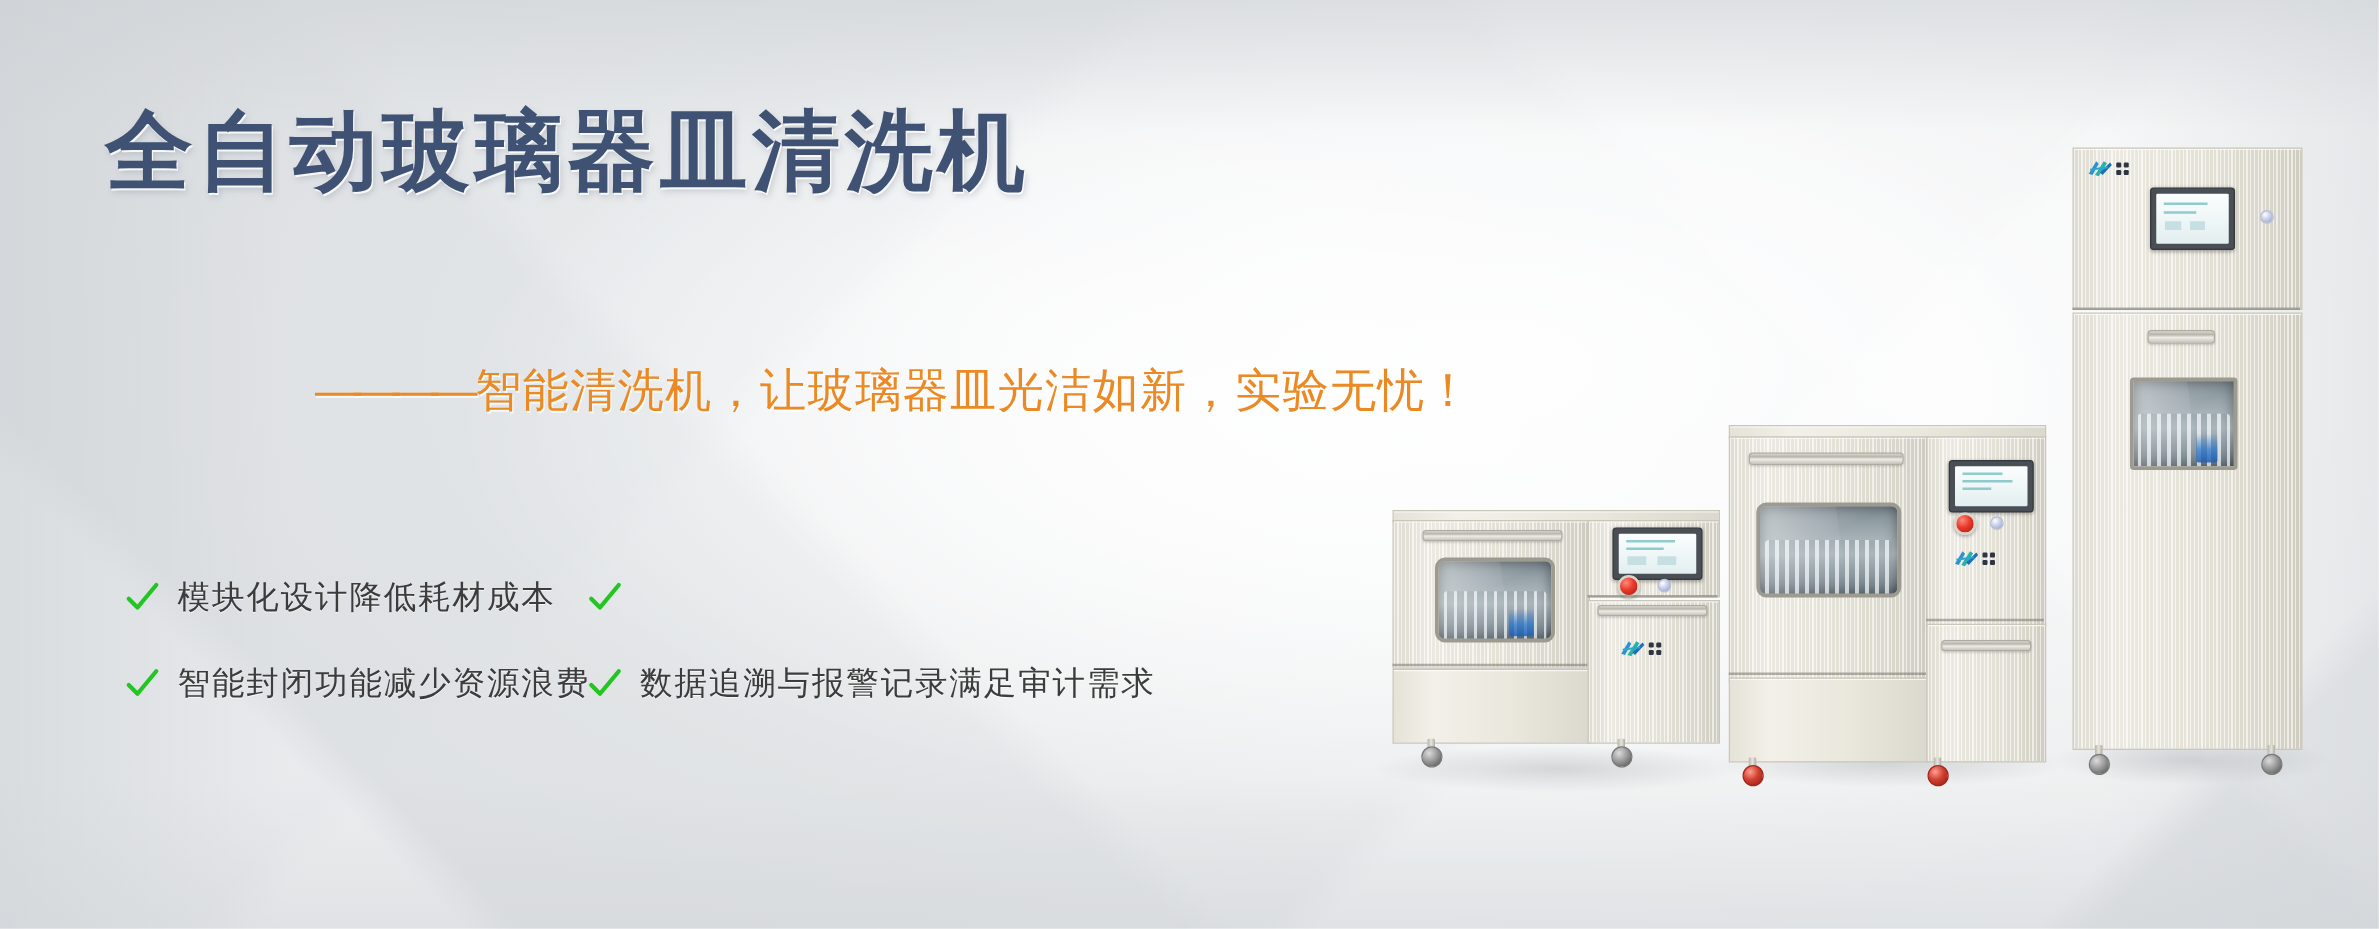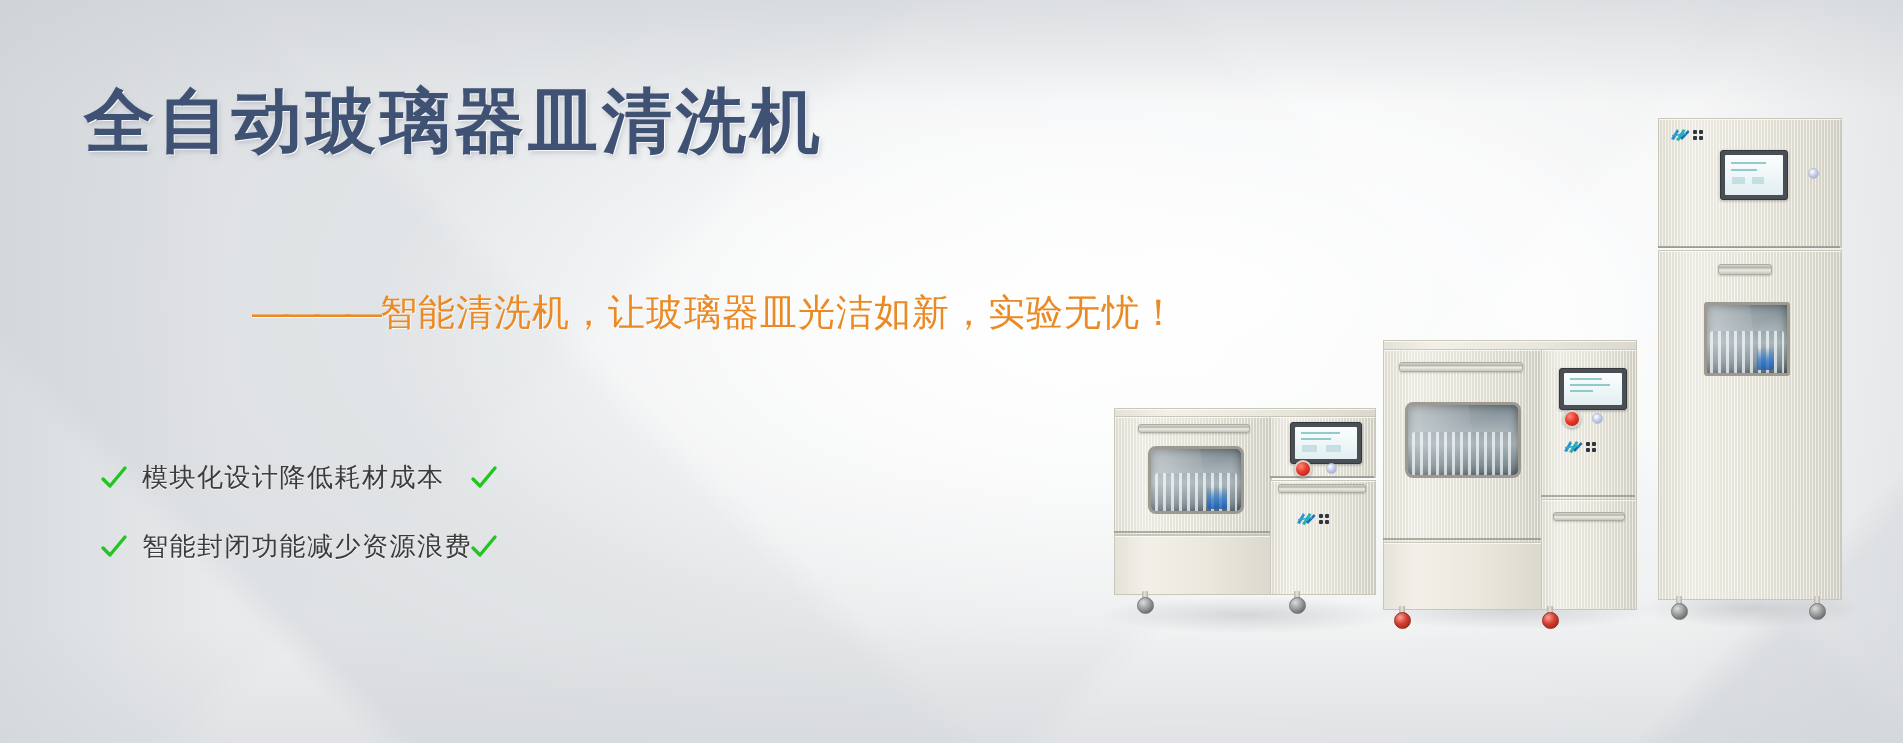--- a/index.html
+++ b/index.html
@@ -337,20 +337,21 @@
       <div class="feat col-a">
         <svg class="check" viewBox="0 0 28 28">
           <path d="M3 15 L10 22 L25 4" fill="none" stroke="#22c522" stroke-width="3.4" stroke-linecap="round" stroke-linejoin="round"></path>
         </svg>
         <span class="feat-label">智能封闭功能减少资源浪费</span>
       </div>
       <div class="feat col-b">
         <svg class="check" viewBox="0 0 28 28">
           <path d="M3 15 L10 22 L25 4" fill="none" stroke="#22c522" stroke-width="3.4" stroke-linecap="round" stroke-linejoin="round"></path>
         </svg>
+        <span class="feat-label">数据追溯与报警记录满足审计需求</span>
       </div>
     </div>
 
   </div>
 
   <div class="machines">
 
     <div class="machine" style="left:1650px; top:118px; width:200px; height:500px;">
       <div class="shadow-soft" style="left:-10px; top:470px; width:225px; height:40px;"></div>
 

